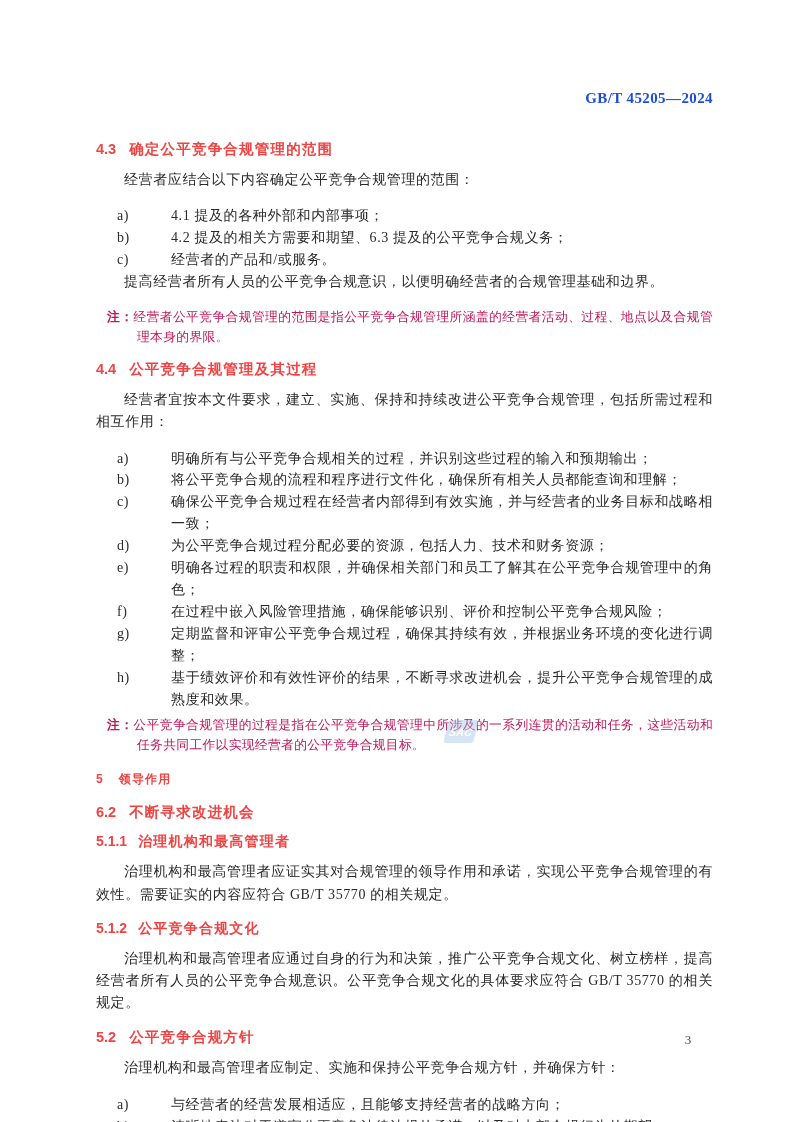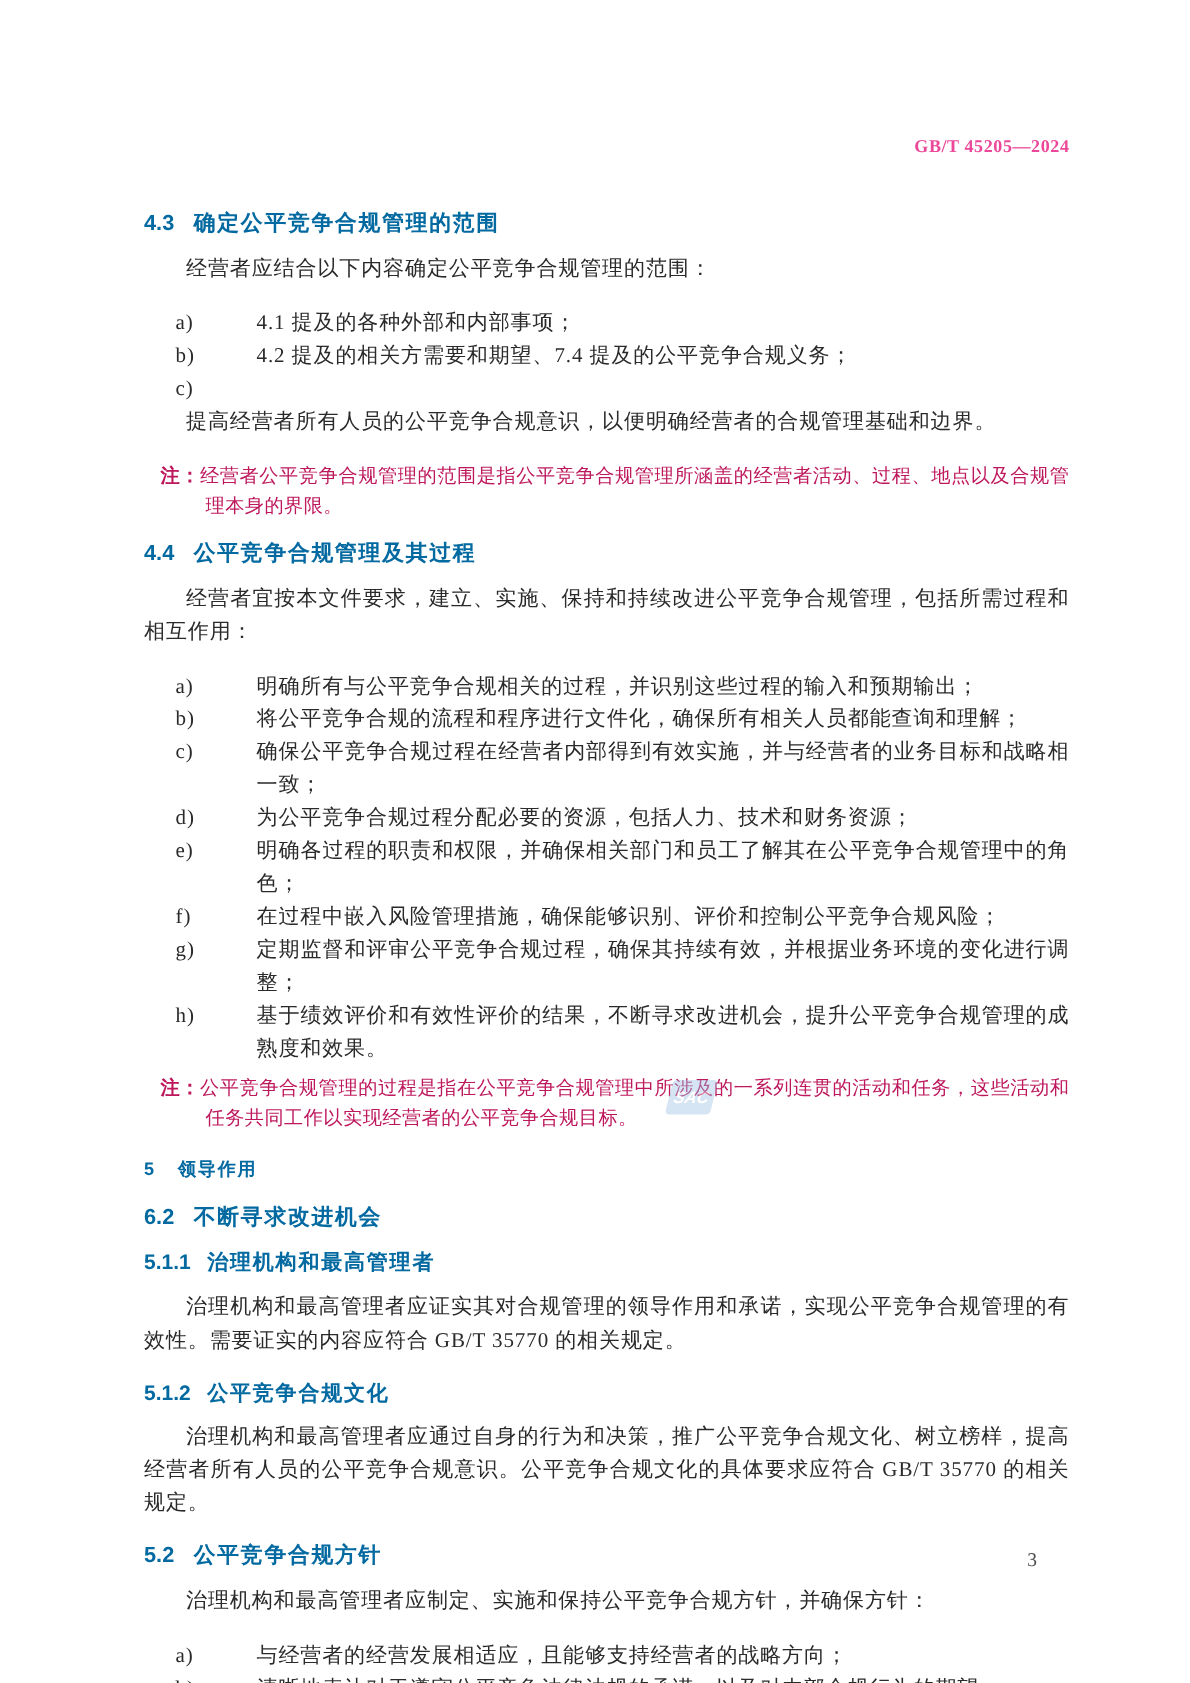--- a/index.html
+++ b/index.html
@@ -3,28 +3,28 @@
 <meta charset="utf-8">
 <style>
   html,body { margin:0; padding:0; background:#ffffff; }
   .page {
     position:relative; width:793px; height:1122px; background:#ffffff;
     font-family:"Liberation Serif","DejaVu Serif",serif;
     color:#2a2a2a; overflow:hidden;
   }
   .hdr {
     position:absolute; top:90px; left:96px; width:617px;
-    text-align:right; font-weight:bold; font-size:12px; color:#ec4899;
+    text-align:right; font-weight:bold; font-size:15px; color:#1d4ed8;
     letter-spacing:0.4px;
   }
   .content { position:absolute; top:140px; left:96px; width:617px; }
 
   .h1, .h2, .h3 {
     font-family:"Liberation Sans","DejaVu Sans",sans-serif;
-    font-weight:700; color:#0369a1; letter-spacing:1.2px;
+    font-weight:700; color:#ef4444; letter-spacing:1.2px;
   }
   .h1 { font-size:12px; line-height:21px; margin-top:14px; }
   .h2 { font-size:14.5px; line-height:18px; }
   .h3 { font-size:14px;  line-height:17px; }
   .h-num { letter-spacing:0; }
   .h2 .h-num { margin-right:13px; }
   .h3 .h-num { margin-right:11px; }
   .h1 .h-num { margin-right:16px; }
   .mt-sec   { margin-top:13px; }
   .mt-sub   { margin-top:12px; }
@@ -76,24 +76,25 @@
       <span class="h-num">4.3</span><span class="h-title">确定公平竞争合规管理的范围</span>
     </div>
     <p class="para indent">经营者应结合以下内容确定公平竞争合规管理的范围：</p>
     <div class="list">
       <div class="li">
         <span class="li-label">a)</span>
         <span class="li-text">4.1 提及的各种外部和内部事项；</span>
       </div>
       <div class="li">
         <span class="li-label">b)</span>
-        <span class="li-text">4.2 提及的相关方需要和期望、7.4 提及的公平竞争合规义务；</span>
+        <span class="li-text">4.2 提及的相关方需要和期望、6.3 提及的公平竞争合规义务；</span>
       </div>
       <div class="li">
         <span class="li-label">c)</span>
+        <span class="li-text">经营者的产品和/或服务。</span>
       </div>
     </div>
     <p class="para tight indent">提高经营者所有人员的公平竞争合规意识，以便明确经营者的合规管理基础和边界。</p>
     <div class="note">
       <span class="note-label">注：</span><span>经营者公平竞争合规管理的范围是指公平竞争合规管理所涵盖的经营者活动、过程、地点以及合规管理本身的界限。</span>
     </div>
 
     <div class="h2 mt-sec">
       <span class="h-num">4.4</span><span class="h-title">公平竞争合规管理及其过程</span>
     </div>

